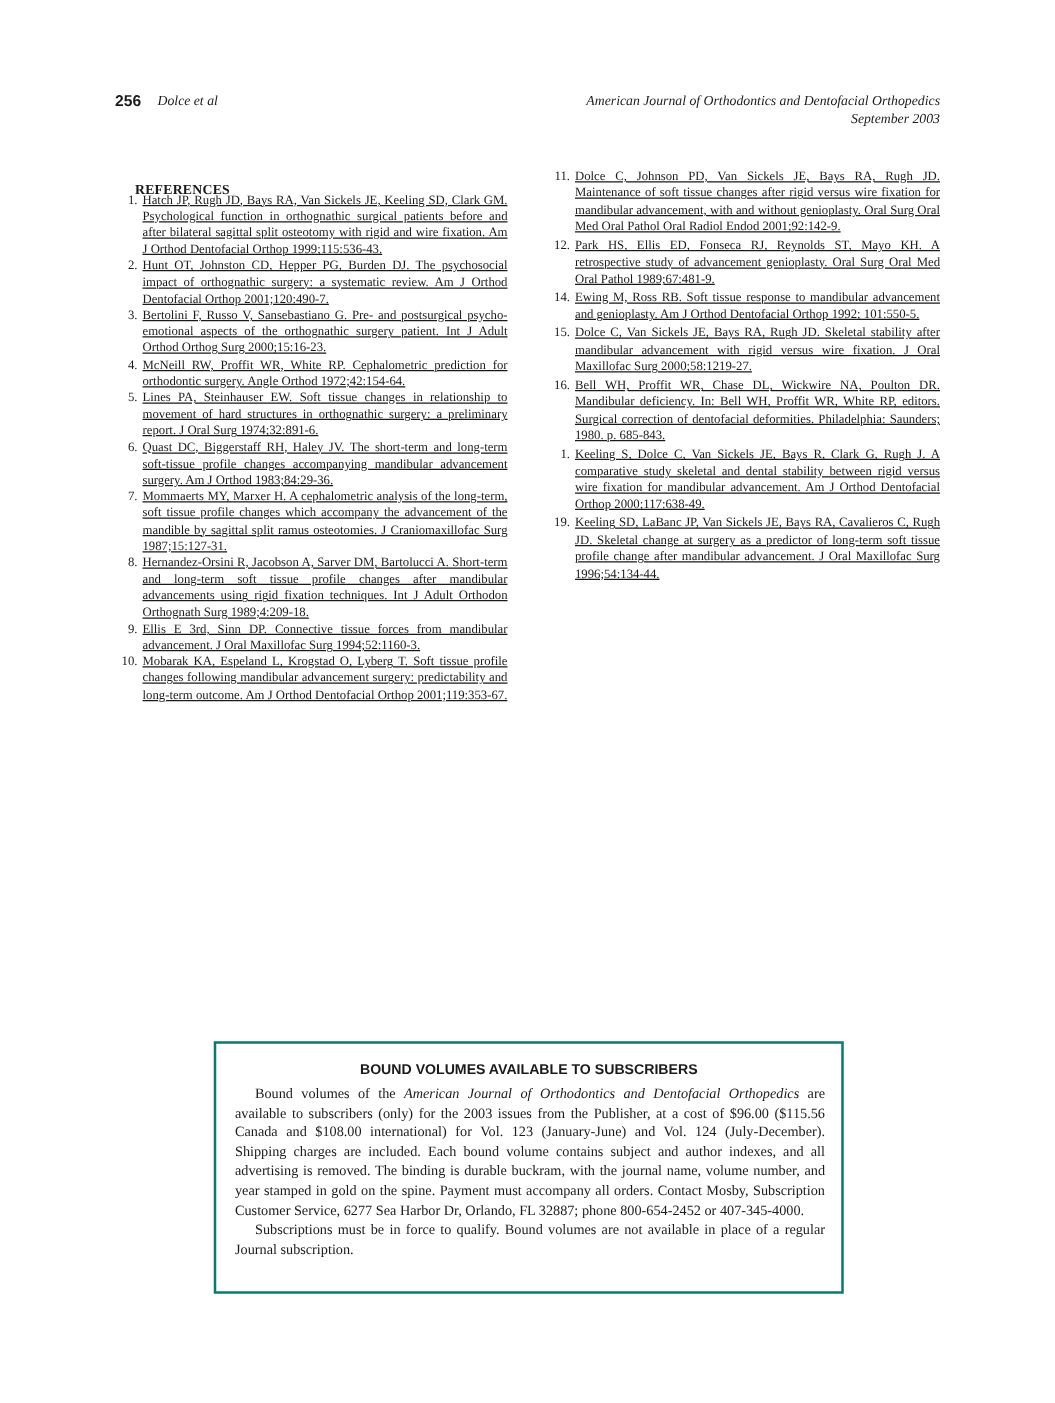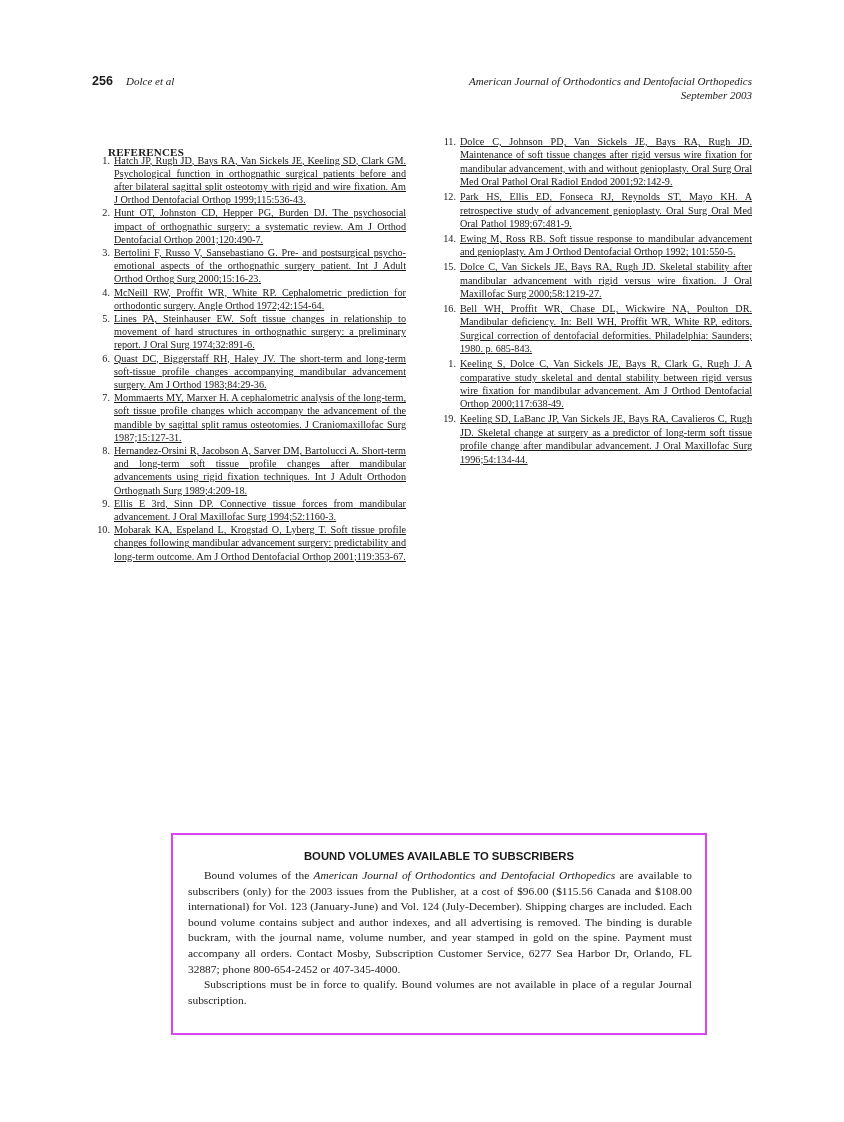--- a/index.html
+++ b/index.html
@@ -16,21 +16,21 @@
     .col { position: absolute; font-family: "Liberation Serif", serif; font-size: 10.2px; text-align: justify; text-decoration: underline; }
     .col-left { left: 96px; top: 153.5px; width: 310px; line-height: 13.2px; }
     .col-right { left: 438px; top: 135px; width: 314px; line-height: 13.4px; }
     .col ol { list-style: none; margin: 0; padding: 0; }
     .ref { position: relative; padding-left: 18px; }
     .col-right .ref { padding-left: 22px; margin-bottom: 1.55px; }
     .ref-num { position: absolute; left: 0; top: 0; width: 14px; text-align: right; }
     .col-right .ref-num { width: 18px; }
     .ref-text { display: block; }
 
-    .notice-box { position: absolute; left: 171px; top: 833px; width: 500px; height: 198px; border: 2px solid #d946ef; box-sizing: content-box; padding-left: 32px; }
+    .notice-box { position: absolute; left: 171px; top: 833px; width: 500px; height: 198px; border: 2px solid #0f766e; box-sizing: content-box; }
     .notice-title { position: absolute; left: 0; right: 0; top: 15px; text-align: center; font-family: "Liberation Sans", sans-serif; font-weight: bold; font-size: 11.3px; }
     .notice-body { position: absolute; left: 15px; right: 13px; top: 33px; font-family: "Liberation Serif", serif; font-size: 11.4px; line-height: 15.6px; text-align: justify; }
     .notice-body p { margin: 0; text-indent: 16px; }
     .notice-body .bold-p { font-weight: normal; }
     .notice-body em { font-style: italic; }
   </style>
 </head>
 <body>
 
 <header class="running-head">

